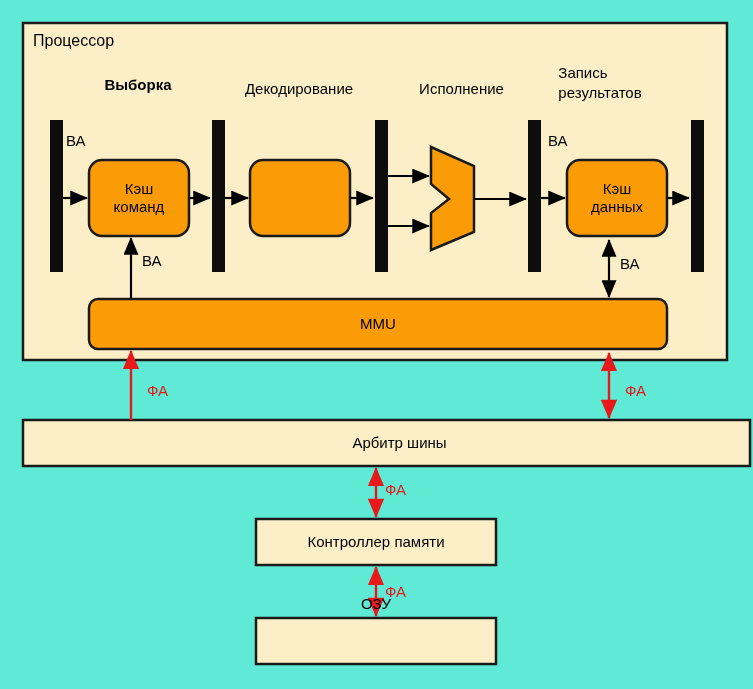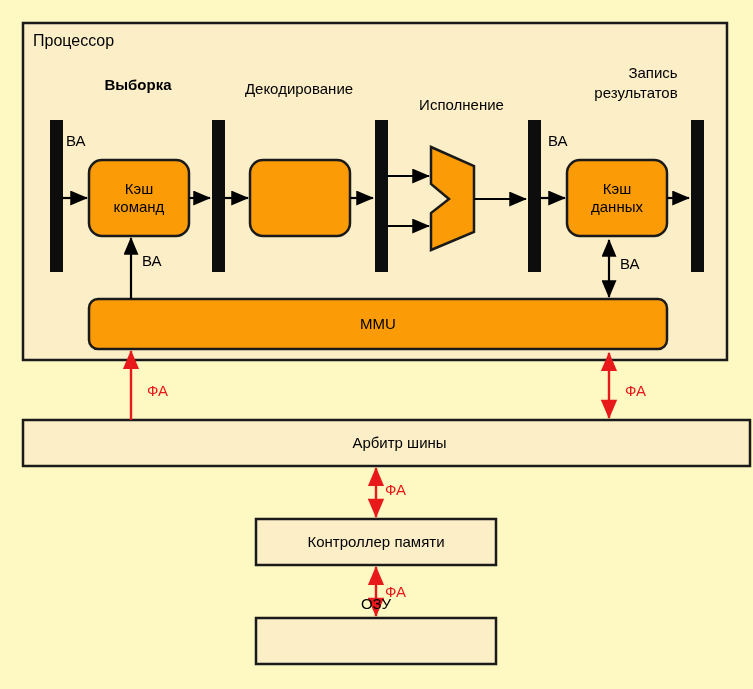--- a/index.html
+++ b/index.html
@@ -7,21 +7,21 @@
     padding: 0;
     background: #ffffff;
   }
   body {
     font-family: "Liberation Sans", sans-serif;
   }
   #canvas {
     position: relative;
     width: 753px;
     height: 689px;
-    background: #fef9c3;
+    background: #5eead4;
     overflow: hidden;
   }
   .svg-layer {
     position: absolute;
     left: 0;
     top: 0;
     width: 753px;
     height: 689px;
   }
   .lbl {
@@ -117,23 +117,23 @@
 
     <line x1="376" y1="616" x2="376" y2="567" stroke="#e8191a" stroke-width="2.4" marker-end="url(#ah-red)" marker-start="url(#ah-red-start)"></line>
   </svg>
 
   <div class="lbl" style="left:33px; top:32px; font-size:16px;">Процессор</div>
 
   <div class="lbl lbl-c" style="left:138px; top:76px;font-weight:bold;">Выборка</div>
 
   <div class="lbl lbl-c" style="left:299px; top:80px;">Декодирование</div>
 
-  <div class="lbl lbl-c" style="left:452px; top:96px;padding-left:19px;">Исполнение</div>
+  <div class="lbl lbl-c" style="left:452px; top:80px;padding-left:19px;">Исполнение</div>
 
-  <div class="lbl lbl-c" style="left:636px; top:63px; line-height:20px; text-align:right;">
+  <div class="lbl lbl-c" style="left:600px; top:63px; line-height:20px; text-align:left;">
     <div>Запись</div>
     <div>результатов</div>
   </div>
 
   <div class="box-text" style="left:89px; top:160px; width:100px; height:76px; flex-direction:column;">
     <span>Кэш</span>
     <span>команд</span>
   </div>
 
   <div class="box-text" style="left:567px; top:160px; width:100px; height:76px; flex-direction:column;">

